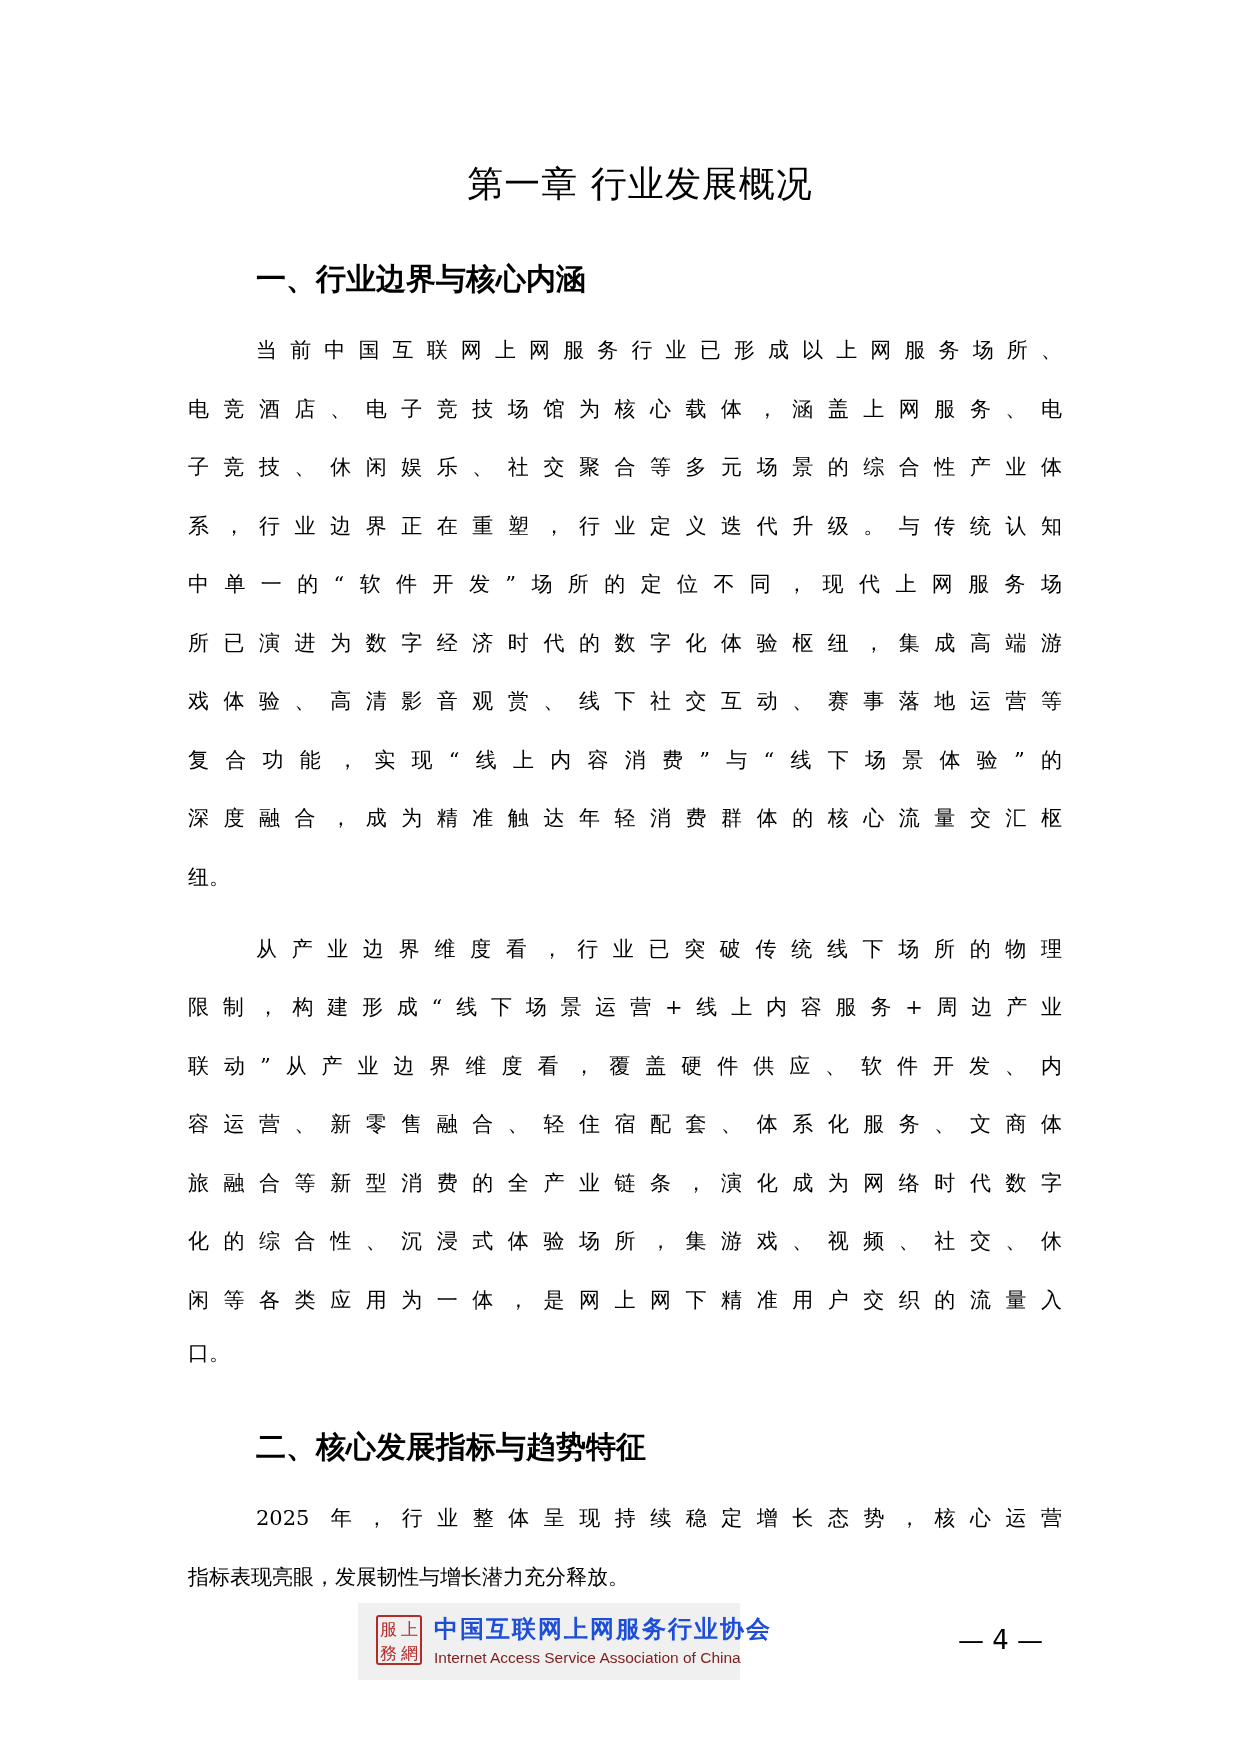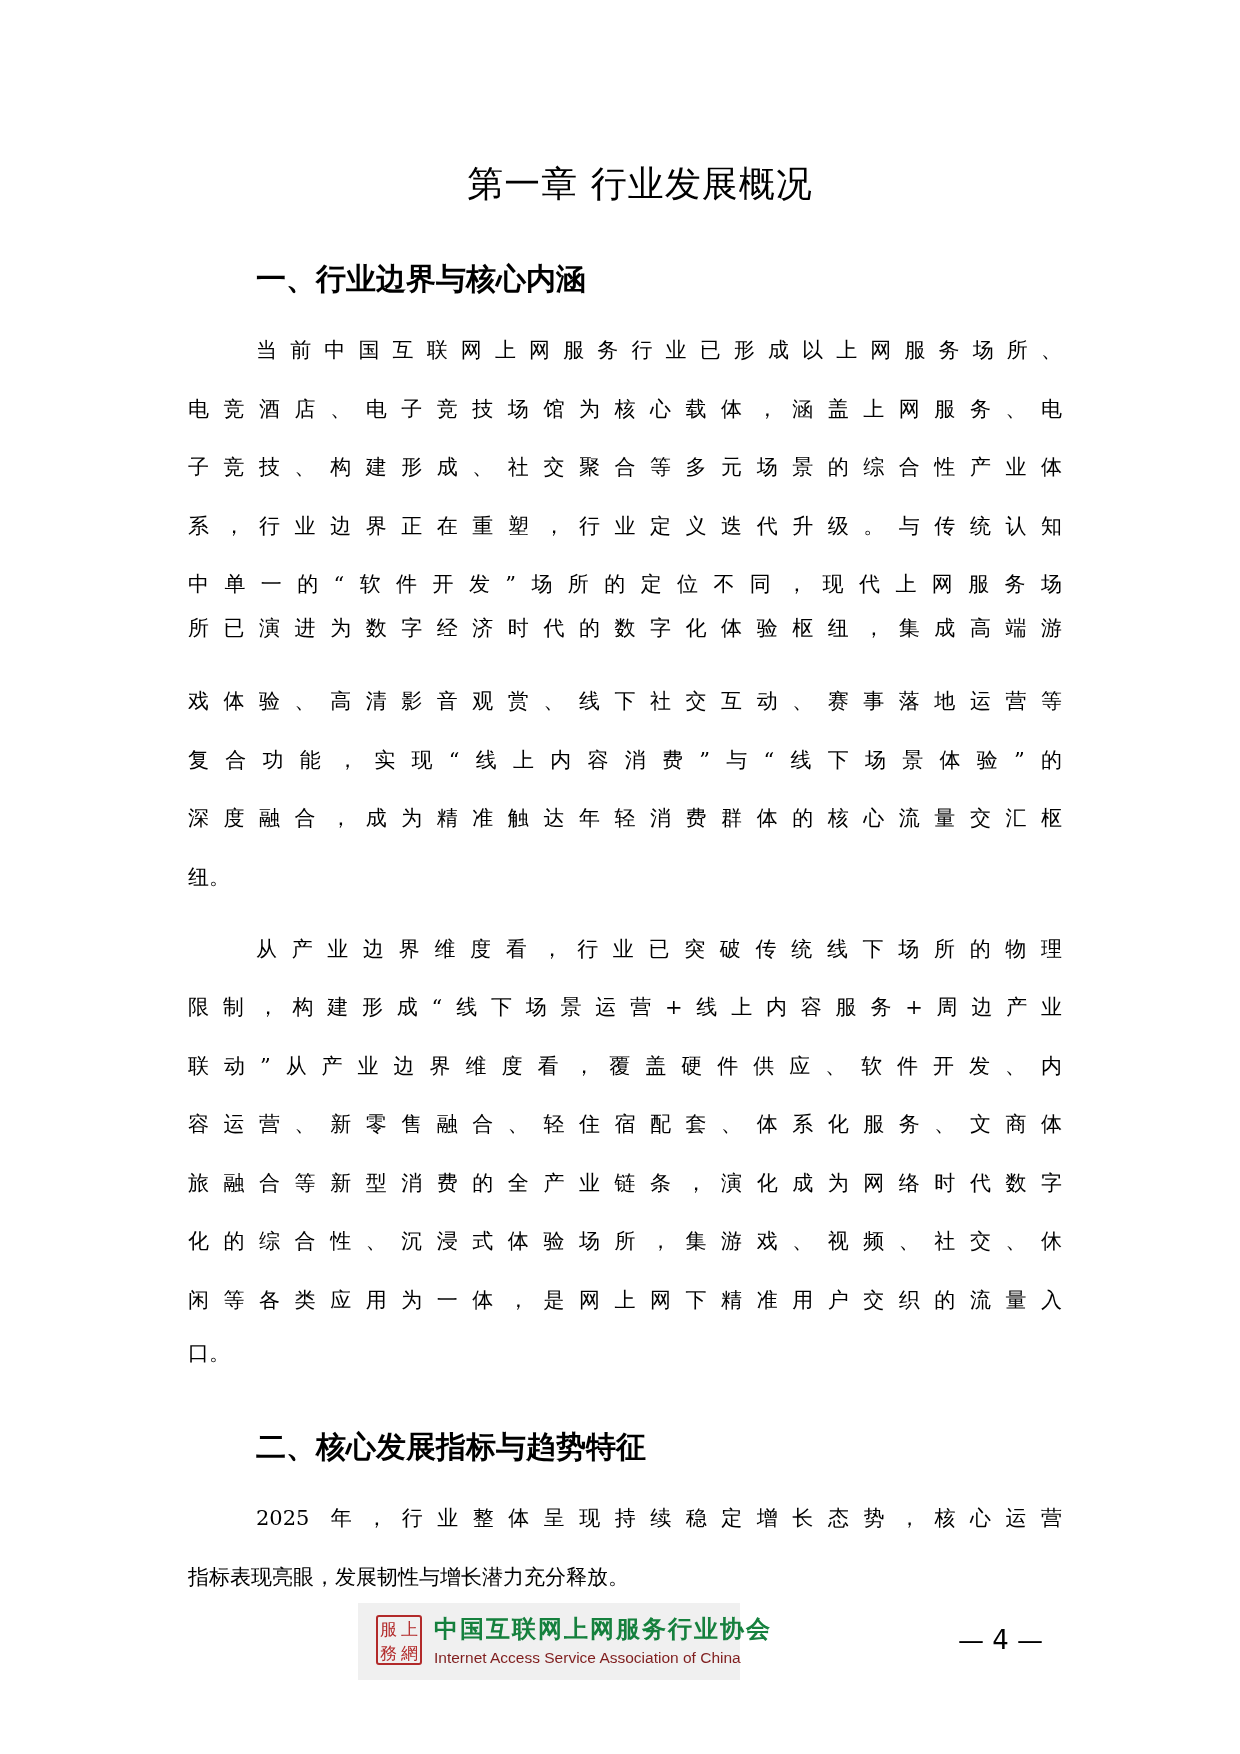--- a/index.html
+++ b/index.html
@@ -12,41 +12,41 @@
     .para-line { position: absolute; left: 188px; width: 874px; font-size: 21px; line-height: 40px;
       white-space: nowrap; text-align: justify; text-align-last: justify; letter-spacing: 0; }
     .para-line.indent { left: 256px; width: 806px; }
     .para-line.last { text-align-last: left; }
     .footer-logo { position: absolute; left: 358px; top: 1603px; width: 382px; height: 77px; background: #f0f0f0; }
     .seal { position: absolute; left: 18px; top: 12px; width: 46px; height: 50px; border: 2px solid #b22a2a;
       border-radius: 3px; color: #b22a2a; font-family: "DejaVu Sans", sans-serif; font-size: 17px; line-height: 24px;
       display: grid; grid-template-columns: 1fr 1fr; text-align: center; box-sizing: border-box; }
     .seal span { display: block; }
     .logo-cn { position: absolute; left: 76px; top: 10px; font-family: "DejaVu Serif", serif; font-weight: bold;
-      font-size: 24px; letter-spacing: 2px; color: #15803d; white-space: nowrap; }
+      font-size: 24px; letter-spacing: 2px; color: #1d4ed8; white-space: nowrap; }
     .logo-en { position: absolute; left: 76px; top: 46px; font-family: "Liberation Sans", sans-serif;
       font-size: 15.5px; color: #7f1d1d; white-space: nowrap; }
     .page-number { position: absolute; left: 958px; top: 1624px; font-family: "DejaVu Sans", sans-serif;
       font-size: 26px; line-height: 32px; white-space: nowrap; }
   </style>
 </head>
 <body>
 
 <div>
   <div class="chapter-title">第一章  行业发展概况</div>
 
   <div class="section-heading" style="top:259px">一、行业边界与核心内涵</div>
 
   <div>
     <div class="para-line indent" style="top:330px">当前中国互联网上网服务行业已形成以上网服务场所、</div>
     <div class="para-line" style="top:389px">电竞酒店、电子竞技场馆为核心载体，涵盖上网服务、电</div>
-    <div class="para-line" style="top:447px">子竞技、构建形成、社交聚合等多元场景的综合性产业体</div>
+    <div class="para-line" style="top:447px">子竞技、休闲娱乐、社交聚合等多元场景的综合性产业体</div>
     <div class="para-line" style="top:506px">系，行业边界正在重塑，行业定义迭代升级。与传统认知</div>
     <div class="para-line" style="top:564px">中单一的“软件开发”场所的定位不同，现代上网服务场</div>
-    <div class="para-line" style="top:608px">所已演进为数字经济时代的数字化体验枢纽，集成高端游</div>
+    <div class="para-line" style="top:623px">所已演进为数字经济时代的数字化体验枢纽，集成高端游</div>
     <div class="para-line" style="top:681px">戏体验、高清影音观赏、线下社交互动、赛事落地运营等</div>
     <div class="para-line" style="top:740px">复合功能，实现“线上内容消费”与“线下场景体验”的</div>
     <div class="para-line" style="top:798px">深度融合，成为精准触达年轻消费群体的核心流量交汇枢</div>
     <div class="para-line last" style="top:857px">纽。</div>
   </div>
 
   <div>
     <div class="para-line indent" style="top:929px">从产业边界维度看，行业已突破传统线下场所的物理</div>
     <div class="para-line" style="top:987px">限制，构建形成“线下场景运营+线上内容服务+周边产业</div>
     <div class="para-line" style="top:1046px">联动”从产业边界维度看，覆盖硬件供应、软件开发、内</div>

